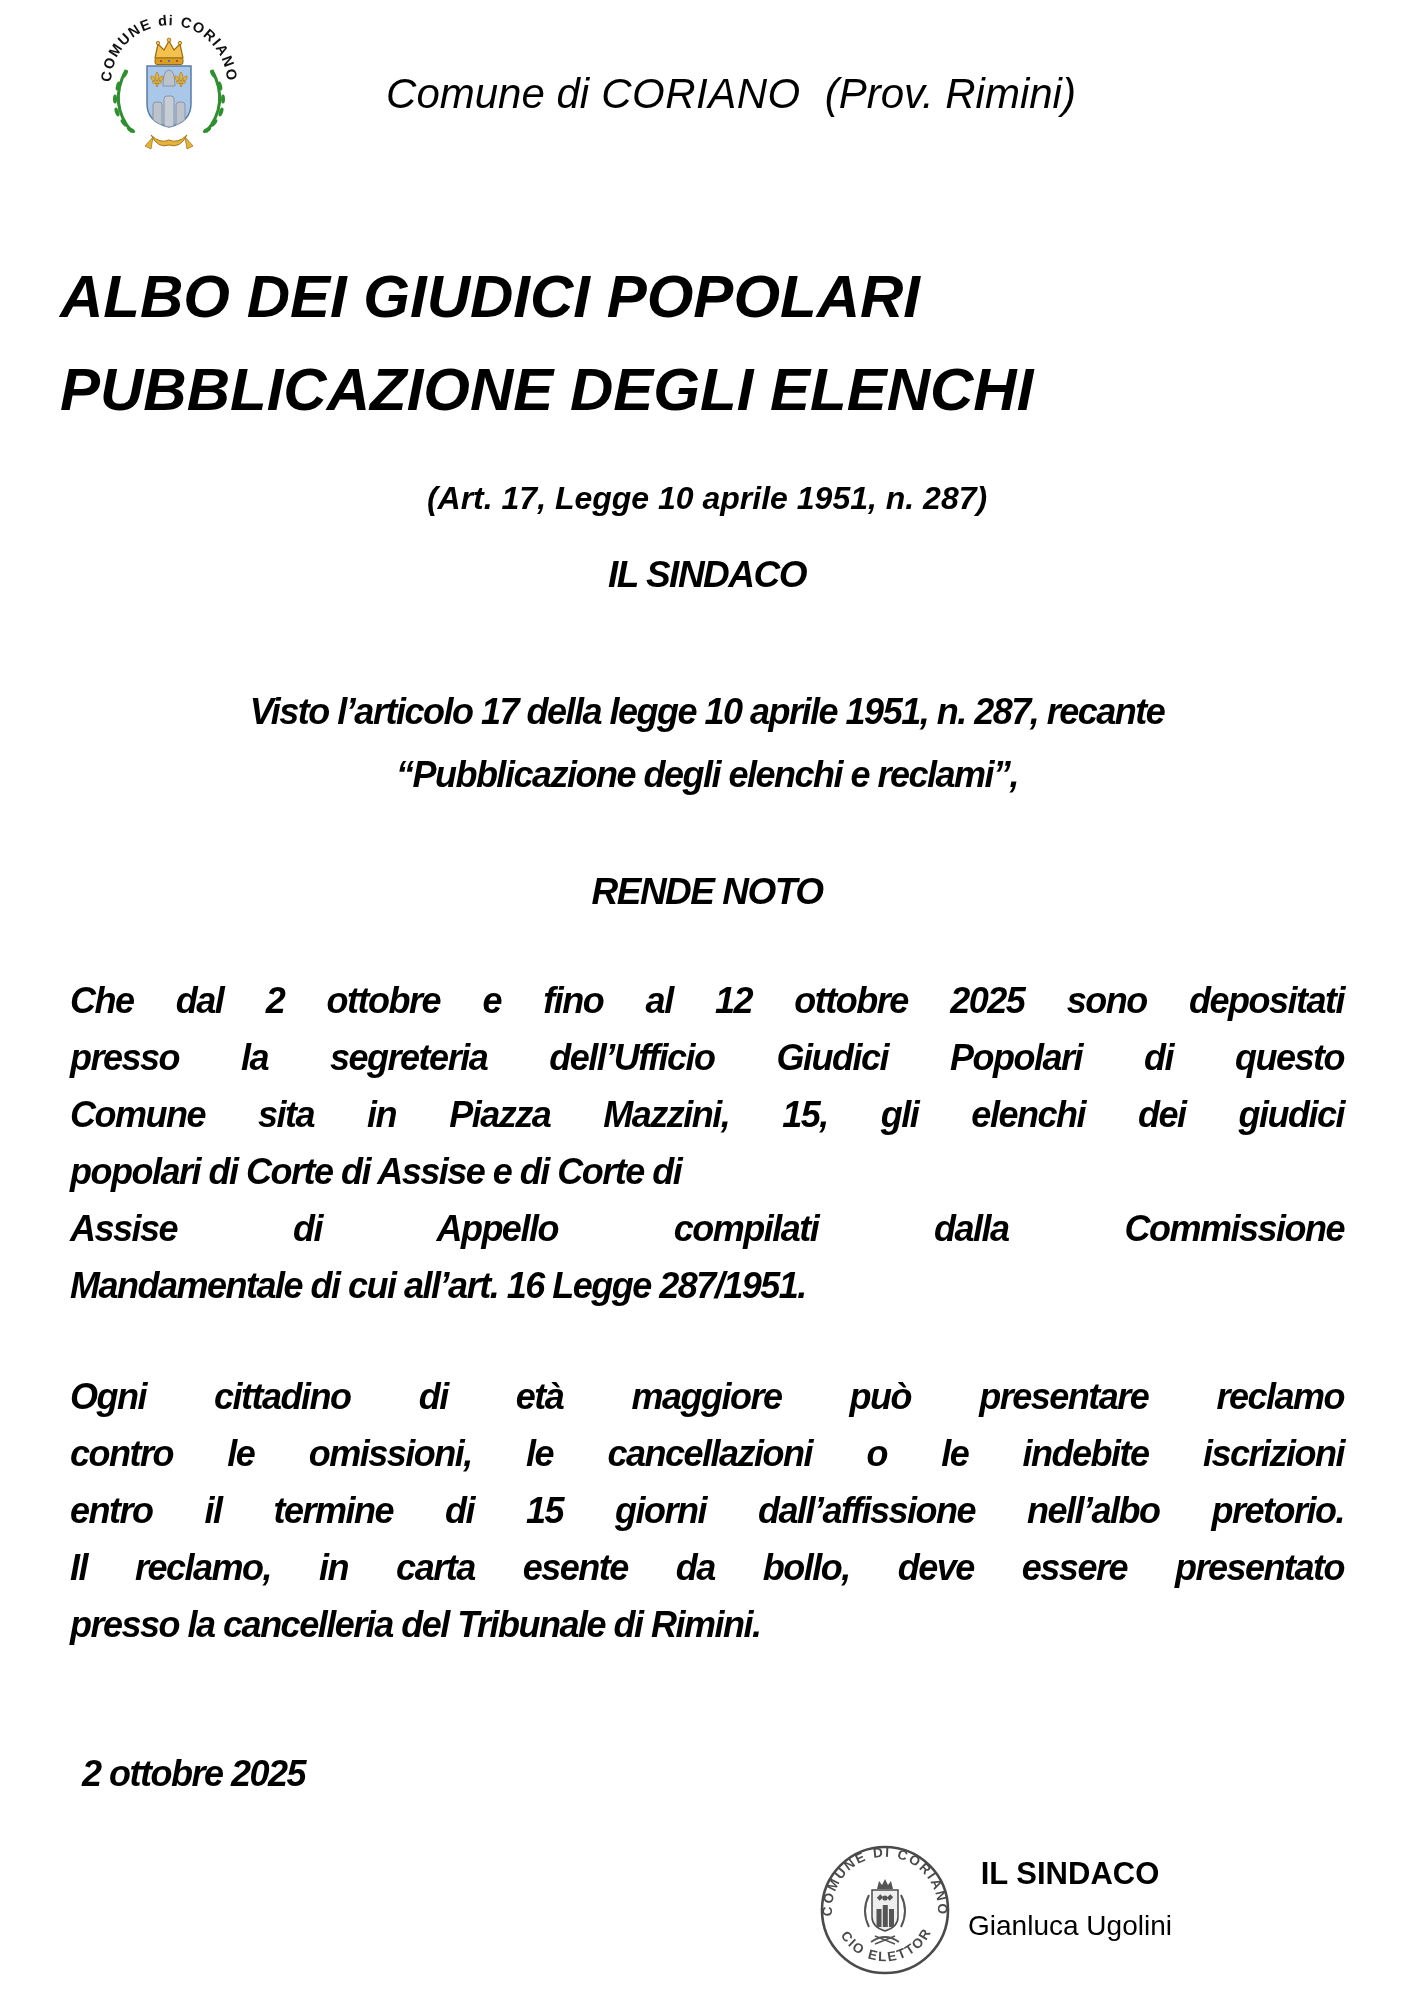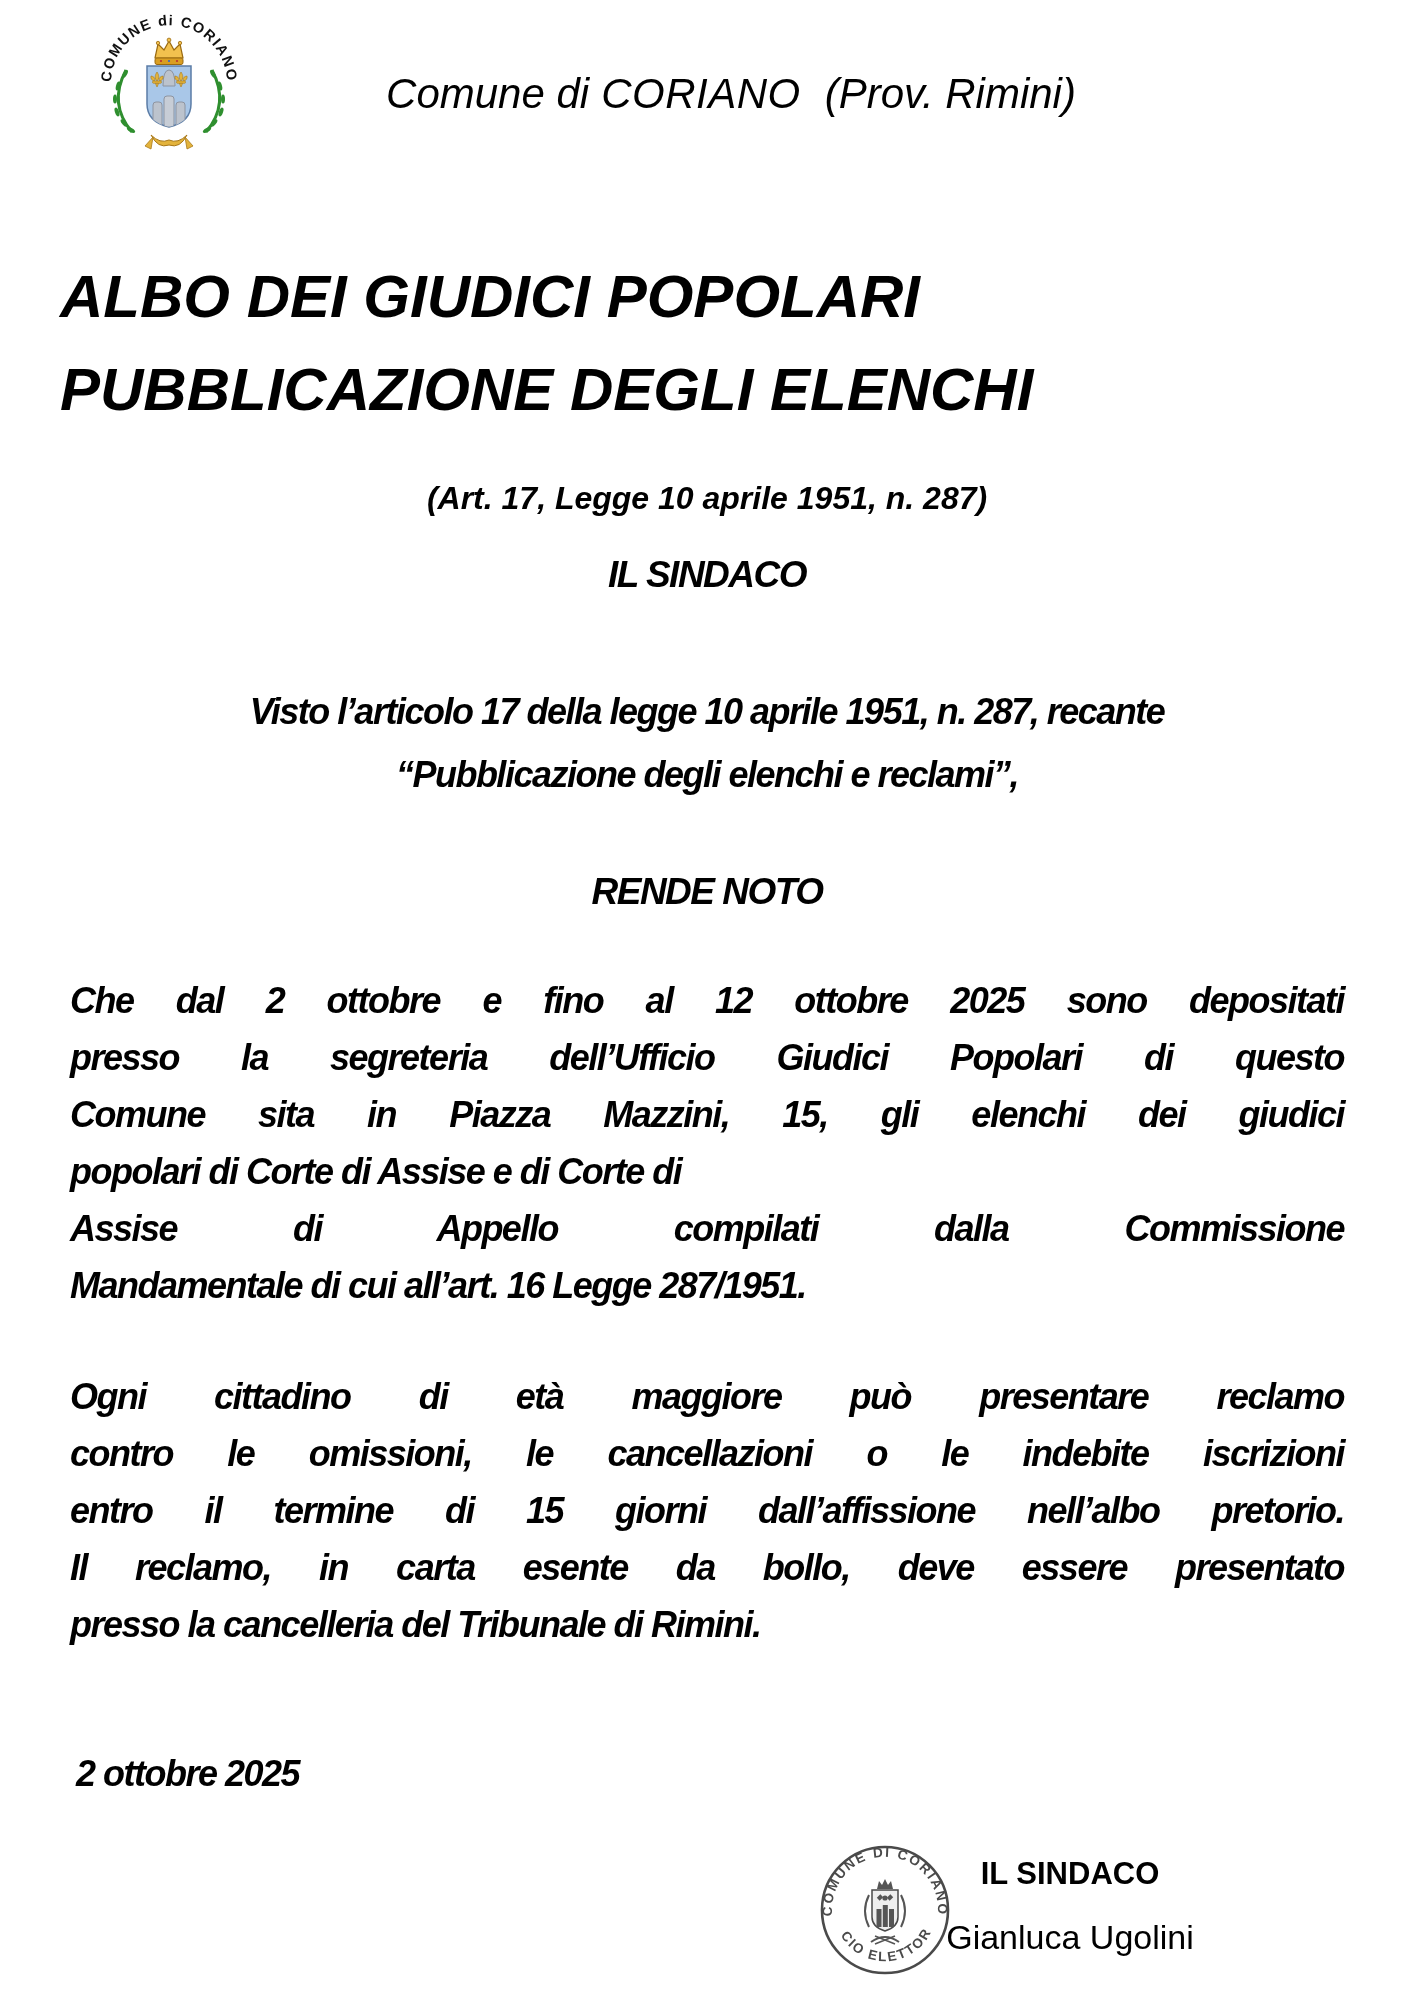--- a/index.html
+++ b/index.html
@@ -46,28 +46,28 @@
   }
   .para{
     position:absolute;left:70px;width:1274px;
     font-weight:bold;font-style:italic;font-size:36px;line-height:57px;
   }
   .para1{top:972px;}
   .para2{top:1368px;}
   .line.j{text-align:justify;text-align-last:justify;text-justify:inter-word;}
   .line.l{text-align:left;}
   .date{
-    position:absolute;left:76px;top:1753px;
+    position:absolute;left:82px;top:1753px;
     font-weight:bold;font-style:italic;font-size:36px;
   }
   
   .stamp{position:absolute;left:818px;top:1843px;width:134px;height:134px;}
   .sig{position:absolute;left:930px;top:1856px;width:280px;text-align:center;}
   .sig-role{font-weight:bold;font-size:31px;}
-  .sig-name{font-size:34px;margin-top:26px;}
+  .sig-name{font-size:28px;margin-top:18px;}
 </style>
 </head>
 <body>
 
 <div id="page">
 
   <svg class="logo" viewBox="0 0 146 146">
     <defs>
       <path id="lgArc" d="M 16 82 A 58 58 0 1 1 130 82" fill="none"></path>
       <clipPath id="shieldClip">

